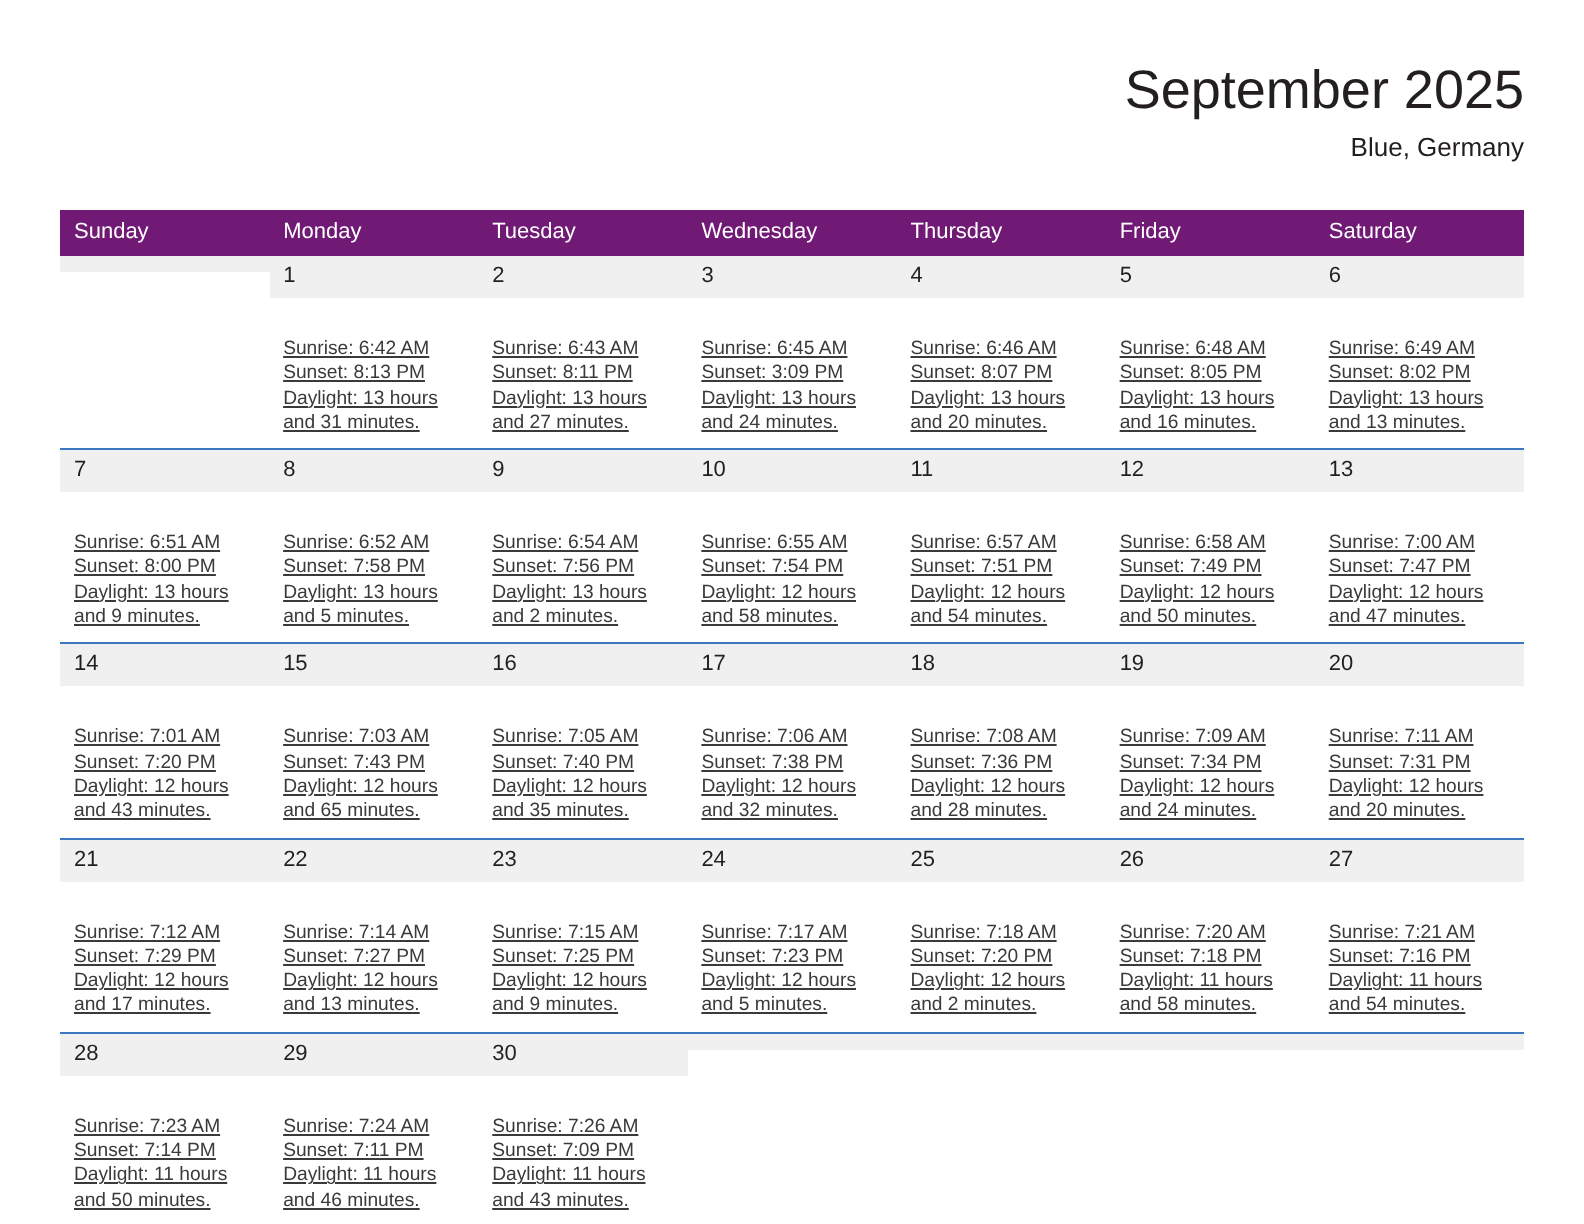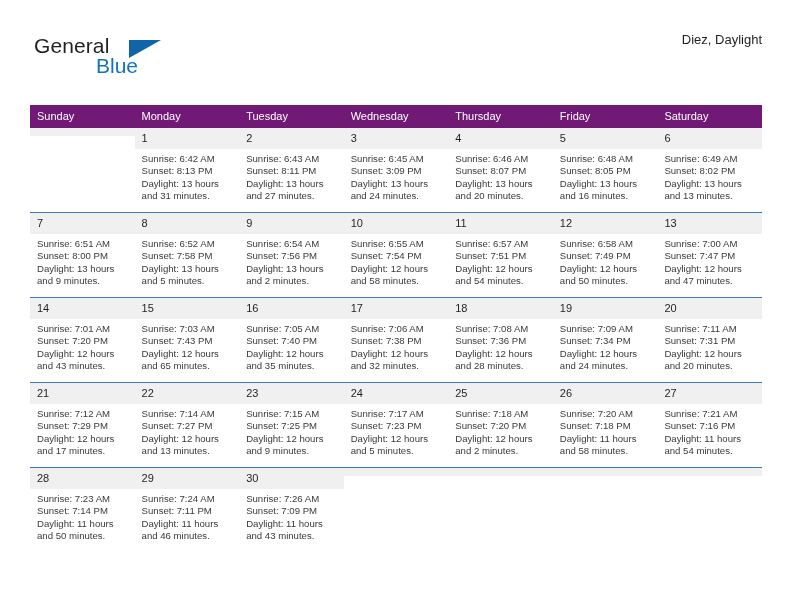--- a/index.html
+++ b/index.html
@@ -124,44 +124,41 @@
     font-size: 11px;
     color: #231f20;
     line-height: 13px;
     padding: 4px 0 4px 7px;
   }
   .daycell.empty .daynum {
     background: #f0f0f0;
     color: transparent;
   }
   .info {
-    padding: 4px 6px 6px 7px;
+    padding: 20px 6px 6px 7px;
     font-size: 9.6px;
     line-height: 12.3px;
     color: #3a3a3a;
+    text-decoration: underline;
   }
   .info div {
     white-space: nowrap;
   }
 </style>
 </head>
 <body>
 
 <div class="page">
 
   <div class="topbar">
 
-    <div class="logo">
-      <span class="logo-general">General</span>
-      <span class="logo-tri"></span>
-      <span class="logo-blue">Blue</span>
-    </div>
 
     <div class="title-block">
-      <div class="location">Diez, Daylight</div>
+      <div class="month-title">September 2025</div>
+      <div class="location">Blue, Germany</div>
     </div>
 
   </div>
 
   <table class="calendar">
     <thead>
       <tr id="weekday-row">
           <th>Sunday</th>
           <th>Monday</th>
           <th>Tuesday</th>

